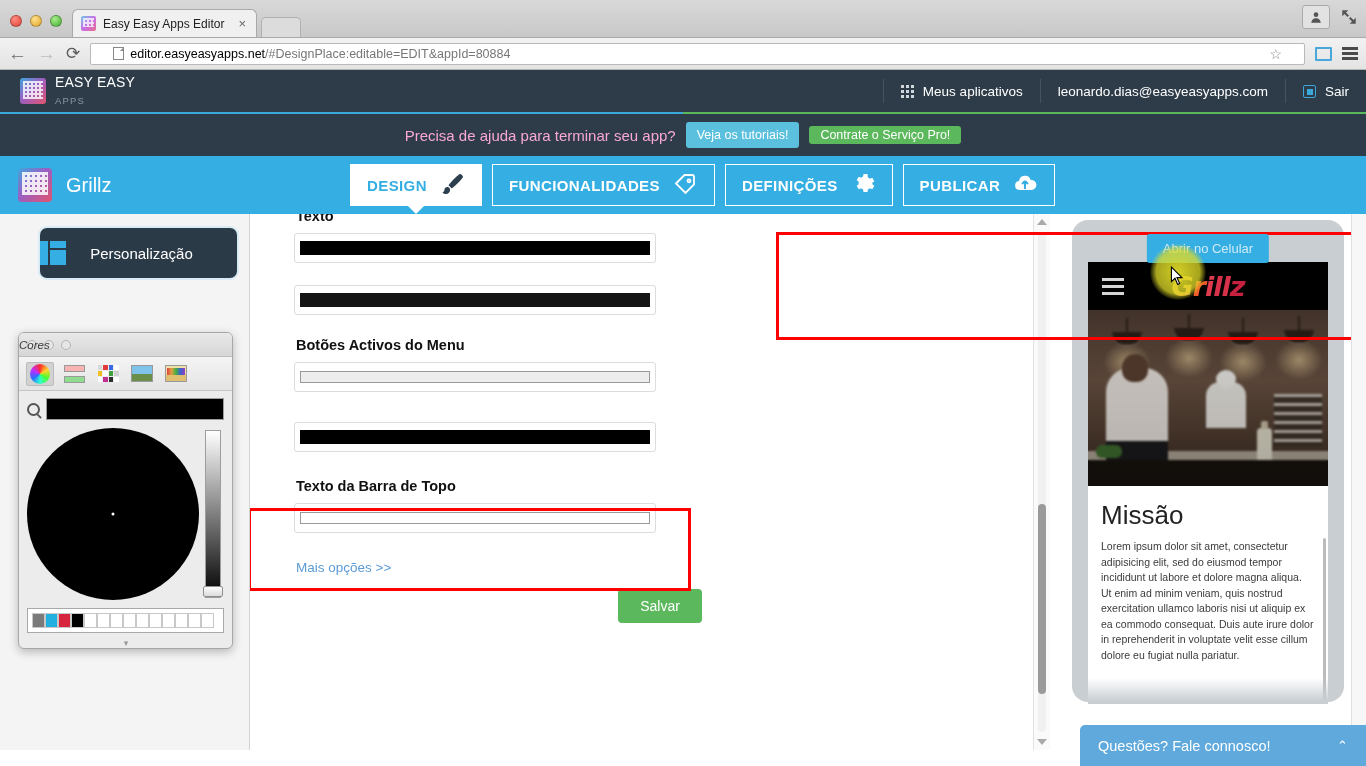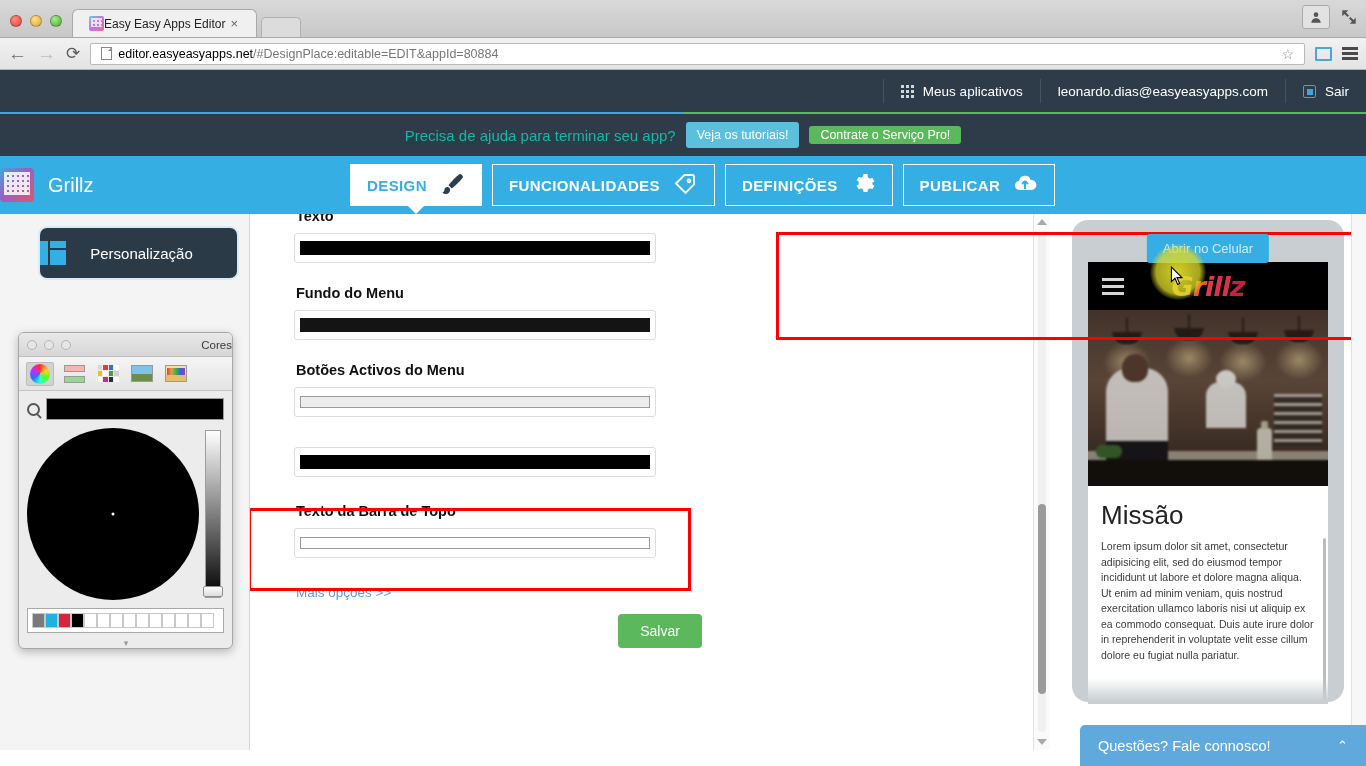--- a/index.html
+++ b/index.html
@@ -31,22 +31,22 @@
 
   .tab {
     margin-left: 10px;
     height: 28px;
     min-width: 185px;
     background: #f0f0f0;
     border: 1px solid #a9a9a9;
     border-bottom: none;
     border-radius: 6px 6px 0 0;
     display: flex; align-items: center;
-    padding: 0 16px;
-    gap: 0;
+    padding: 0 8px;
+    gap: 7px;
     position: relative;
   }
   .tab-favicon {
     width: 15px; height: 15px;
     border-radius: 2px;
     background:
       linear-gradient(135deg,#6fc6e8 0%, #c86fe8 50%, #e86f8d 100%);
     position: relative; flex: none;
   }
   .tab-favicon::after {
@@ -95,21 +95,21 @@
   }
   .nav-btn { font-size: 19px; color: #6d6d6d; line-height: 1; user-select: none; }
   .nav-btn.dim { color: #bdbdbd; }
   .nav-reload { font-size: 17px; color: #5b5b5b; }
   .omnibox {
     flex: 1; height: 22px;
     background: #fff;
     border: 1px solid #b9b9b9;
     border-radius: 2px;
     display: flex; align-items: center;
-    padding: 0 10px; gap: 6px;
+    padding: 0 22px; gap: 6px;
     position: relative;
   }
   .page-icon {
     width: 11px; height: 13px;
     border: 1px solid #888; background: #fff;
     position: relative; flex: none;
   }
   .page-icon::after {
     content: ""; position: absolute; right: -1px; top: -1px;
     border-left: 4px solid transparent; border-bottom: 4px solid #888;
@@ -159,35 +159,35 @@
   }
   .grid9 { display: grid; grid-template-columns: repeat(3,3px); grid-template-rows: repeat(3,3px); gap: 2px; }
   .grid9 i { background: #cfd6dc; width:3px; height:3px; display:block; }
   .exit-icon { width:13px;height:13px;border:1.6px solid #3ba8dc;border-radius:2px;position:relative; }
   .exit-icon::after{content:"";position:absolute;left:3px;top:3px;width:6px;height:6px;background:#3ba8dc;}
 
   .help-bar {
     height: 42px; background: #2e3c49;
     display: flex; align-items: center; justify-content: center; gap: 10px;
   }
-  .help-text { color: #14b8a6; font-size: 15px; text-align: center; }
+  .help-text { color: #f9a8d4; font-size: 15px; text-align: center; }
   .btn-tutorials {
     background: #5bc0de; color: #fff; font-size: 12.5px;
     padding: 6px 11px; border-radius: 3px; white-space: nowrap;
   }
   .btn-pro {
     background: #5cb85c; color: #fff; font-size: 12.5px;
     padding: 2px 11px; border-radius: 3px; white-space: nowrap;
   }
 
   .app-nav {
     height: 58px; background: #35afe3;
     display: flex; align-items: center; position: relative;
   }
-  .appname { display: flex; align-items: center; gap: 14px; width: 350px; }
+  .appname { display: flex; align-items: center; gap: 14px; padding-left: 18px; width: 350px; }
   .appname-logo {
     width: 34px; height: 34px; border-radius: 4px;
     background: linear-gradient(135deg,#3ea7dd 0%,#9a5fc4 45%,#e2556e 100%);
     position: relative;
   }
   .appname-logo::after {
     content:""; position:absolute; inset:4px 4px 7px 4px;
     background:
       repeating-linear-gradient(to right,#fff 0 3px, transparent 3px 5px),
       repeating-linear-gradient(to bottom,#fff 0 3px, transparent 3px 5px);
@@ -244,22 +244,22 @@
   }
   .cp-titlebar {
     height: 24px;
     background: linear-gradient(to bottom,#e9e9e9,#d6d6d6);
     border-bottom: 1px solid #bdbdbd;
     display: flex; align-items: center; position: relative;
   }
   .cp-dots { display: flex; gap: 7px; padding-left: 8px; }
   .cp-dot { width: 10px; height: 10px; border-radius: 50%; border: 1px solid #b4b4b4; background: #e6e6e6; }
   .cp-title {
-    position: absolute; left: 0; right: 0; text-align: right;
-    font-size: 11.5px; color: #3a3a3a;
+    position: absolute; left: 0; right: 0; text-align: left;
+    font-size: 11.5px; color: #3a3a3a; font-style: italic;
   }
   .cp-toolbar {
     height: 34px;
     background: linear-gradient(to bottom,#f4f4f4,#e4e4e4);
     border-bottom: 1px solid #c5c5c5;
     display: flex; align-items: center; gap: 6px; padding: 0 7px;
   }
   .cpt {
     width: 28px; height: 24px; border-radius: 3px;
     display: flex; align-items: center; justify-content: center;
@@ -541,20 +541,27 @@
   <span class="menu-icon">
       <i></i>
       <i></i>
       <i></i>
     </span>
 </div>
 
 <div class="viewport">
 
   <div class="app-topbar">
+    <div class="brand">
+      <span class="brand-logo"></span>
+      <span class="brand-text">
+        <span class="l1">EASY EASY</span><br>
+        <span class="l2">APPS</span>
+      </span>
+    </div>
     <div class="topbar-right">
       <div class="tb-item">
         <span class="grid9">
             <i></i>
             <i></i>
             <i></i>
             <i></i>
             <i></i>
             <i></i>
             <i></i>
@@ -713,21 +720,20 @@
       <div class="form-inner" style="padding-top:0">
 
         <div class="field" style="margin-top:-6px">
           <div class="field-label">Texto</div>
           <div class="swatch-box">
             <span class="swatch-fill" style="background:#000"></span>
           </div>
         </div>
 
         <div class="field">
-          <div class="field-label">Fundo do Menu</div>
           <div class="swatch-box">
             <span class="swatch-fill" style="background:#141414"></span>
           </div>
         </div>
 
 
         <div class="field">
           <div class="field-label">Botões Activos do Menu</div>
           <div class="swatch-box">
             <span class="swatch-fill thin" style="background:#ededed"></span>

